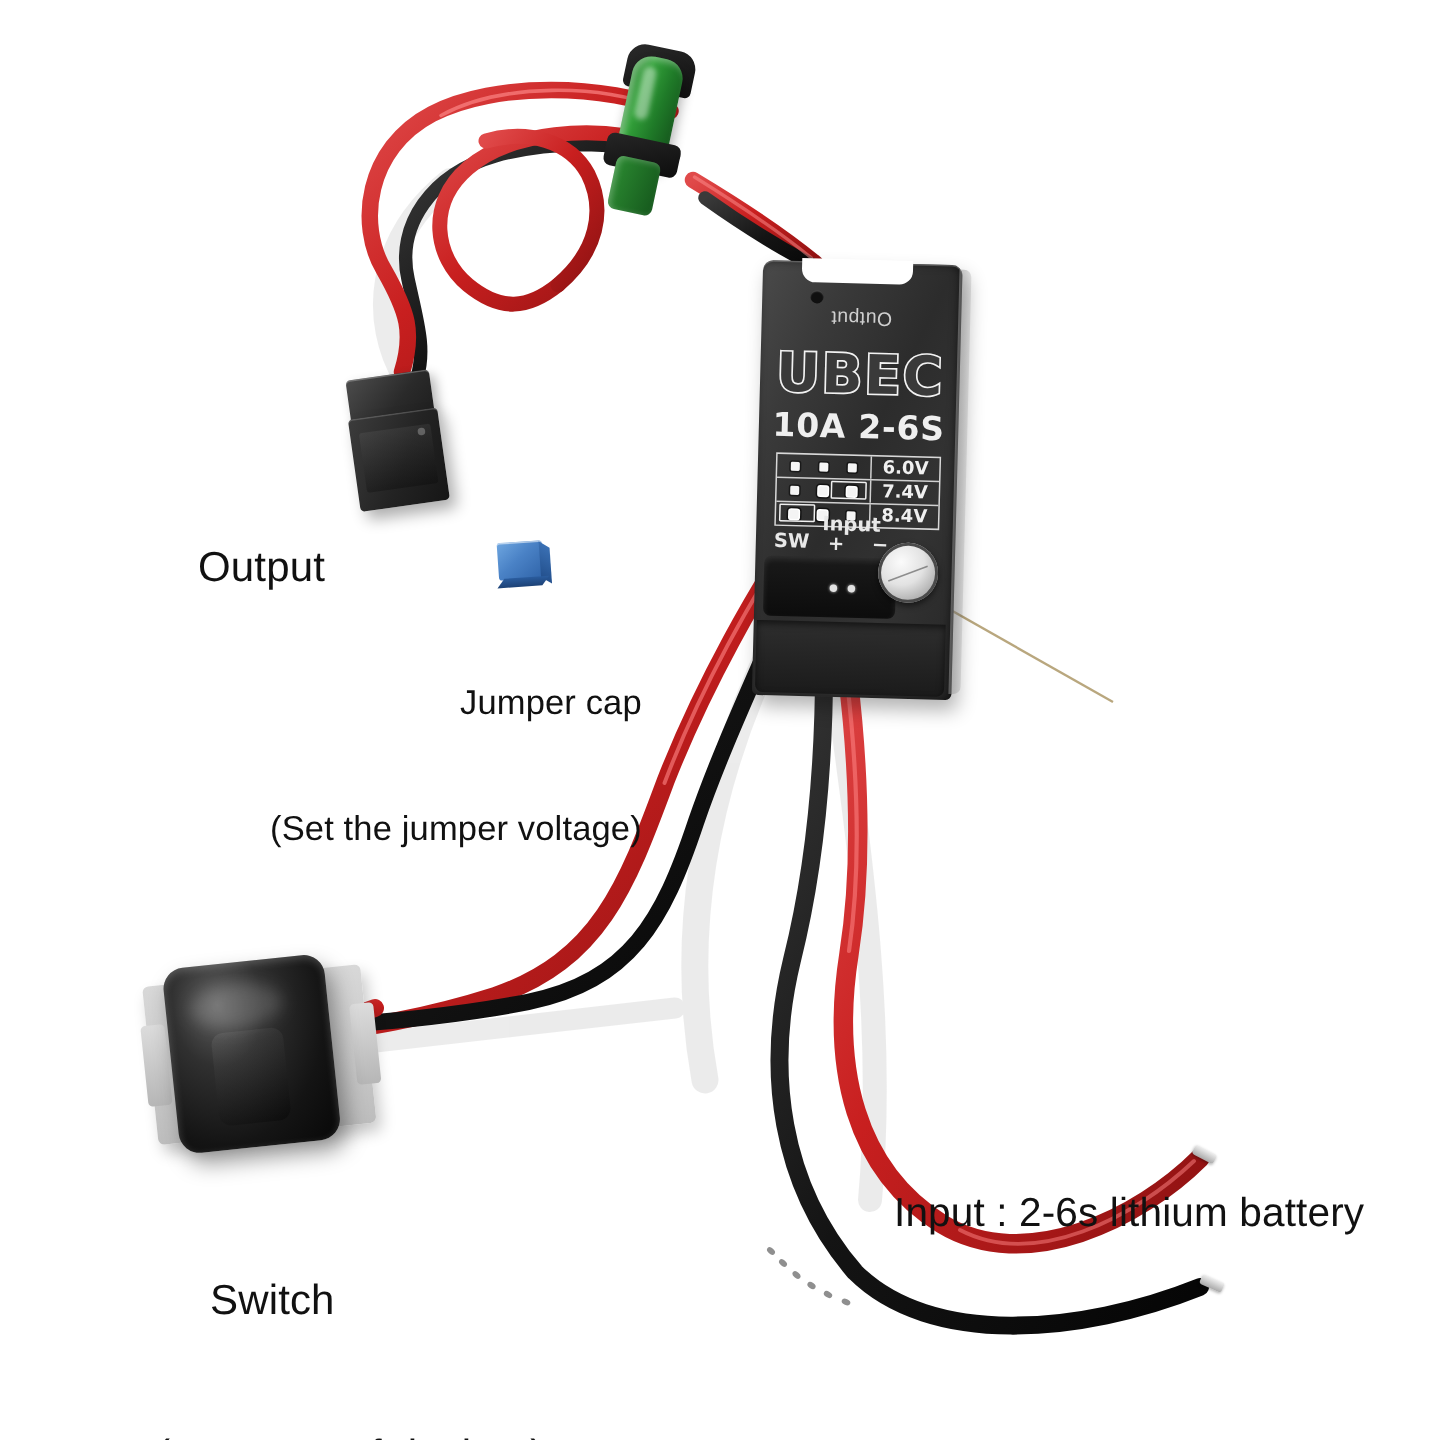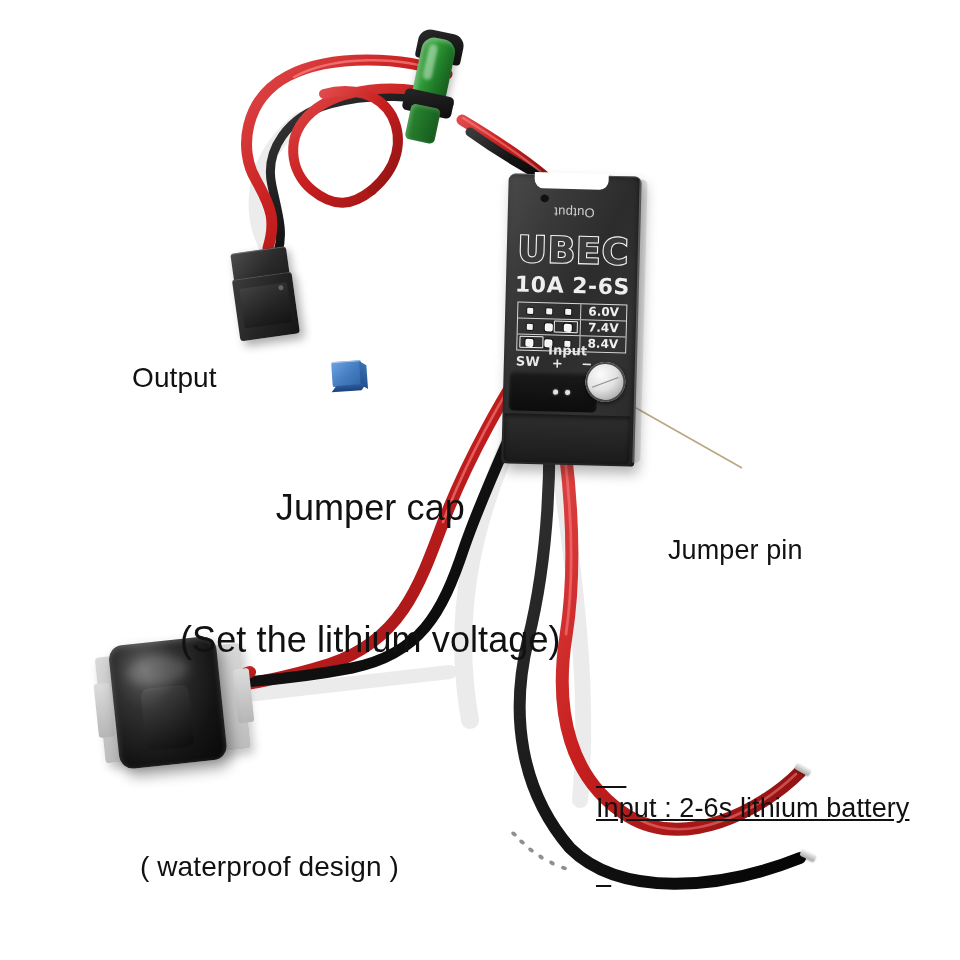--- a/index.html
+++ b/index.html
@@ -22,26 +22,26 @@
   .annot {
     position: absolute;
     white-space: pre;
     line-height: 1.22;
     color: #111111;
     letter-spacing: 0.1px;
   }
   .annot .ln { display: block; }
 
   #lbl-output      { left: 132px; top: 293px;  font-size: 28px; }
-  #lbl-jumpercap   { left: 180px; top: 398px;  font-size: 36px; text-align: center; }
+  #lbl-jumpercap   { left: 180px; top: 398px;  font-size: 23px; text-align: right; }
   #lbl-jumperpin   { left: 628px; top: 468px;  font-size: 27px; }
   #lbl-jumperpin .ln:first-child { margin-left: 40px; }
   #lbl-switch      { left: 104px; top: 782px;  font-size: 28px; }
   #lbl-switch .ln:first-child { margin-left: 36px; }
-  #lbl-input       { left: 596px; top: 726px;  font-size: 27px; text-decoration: underline; }
+  #lbl-input       { left: 596px; top: 726px;  font-size: 27px; }
 
   
   .obj { position: absolute; }
 
   
   #wires {
     position: absolute;
     left: 0; top: 0;
     width: 960px; height: 960px;
   }
@@ -576,28 +576,28 @@
 
   <div class="tip" id="tip-red"></div>
   <div class="tip" id="tip-black"></div>
 
   <div class="annot" id="lbl-output">
     <span class="ln">Output</span>
   </div>
 
   <div class="annot" id="lbl-jumpercap">
     <span class="ln">Jumper cap</span>
-    <span class="ln">(Set the lithium voltage)</span>
+    <span class="ln">(Set the jumper voltage)</span>
   </div>
 
   <div class="annot" id="lbl-jumperpin">
-    <span class="ln">Jumper pin</span>
   </div>
 
   <div class="annot" id="lbl-switch">
+    <span class="ln">Switch</span>
     <span class="ln">( waterproof design )</span>
   </div>
 
   <div class="annot" id="lbl-input">
     <span class="ln">Input : 2-6s lithium battery</span>
   </div>
 
 </div>
 
 </body></html>

